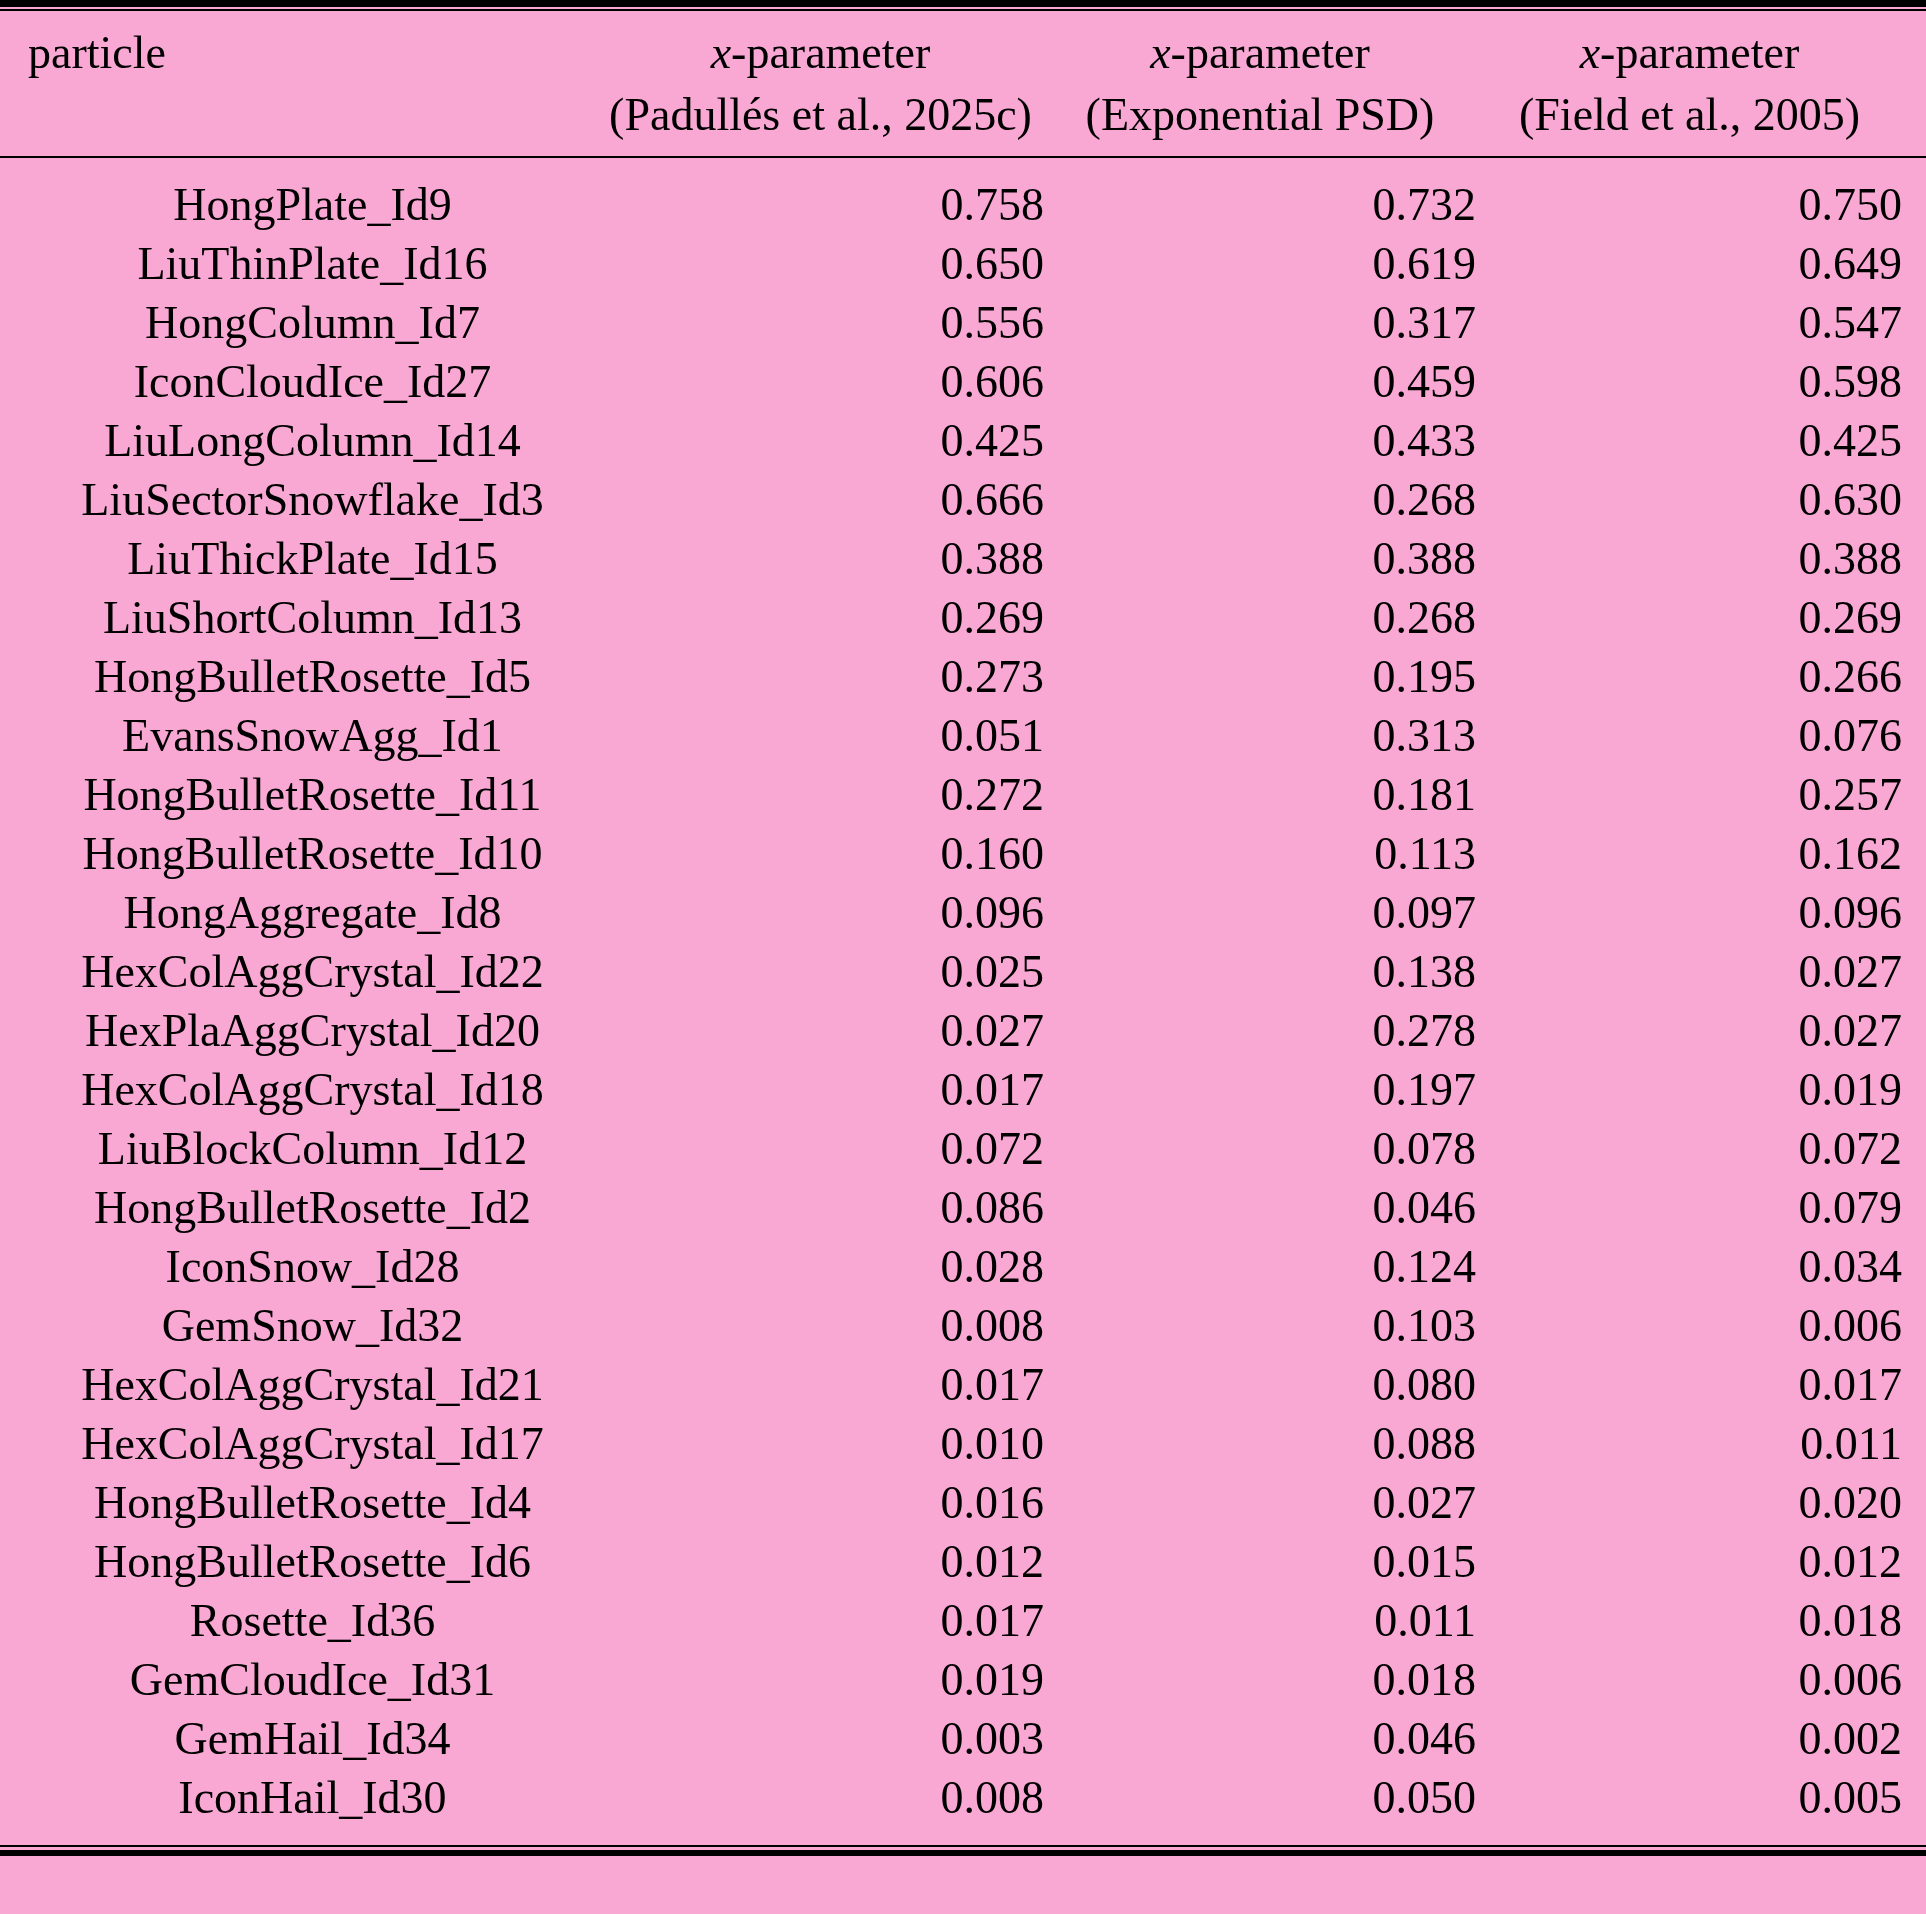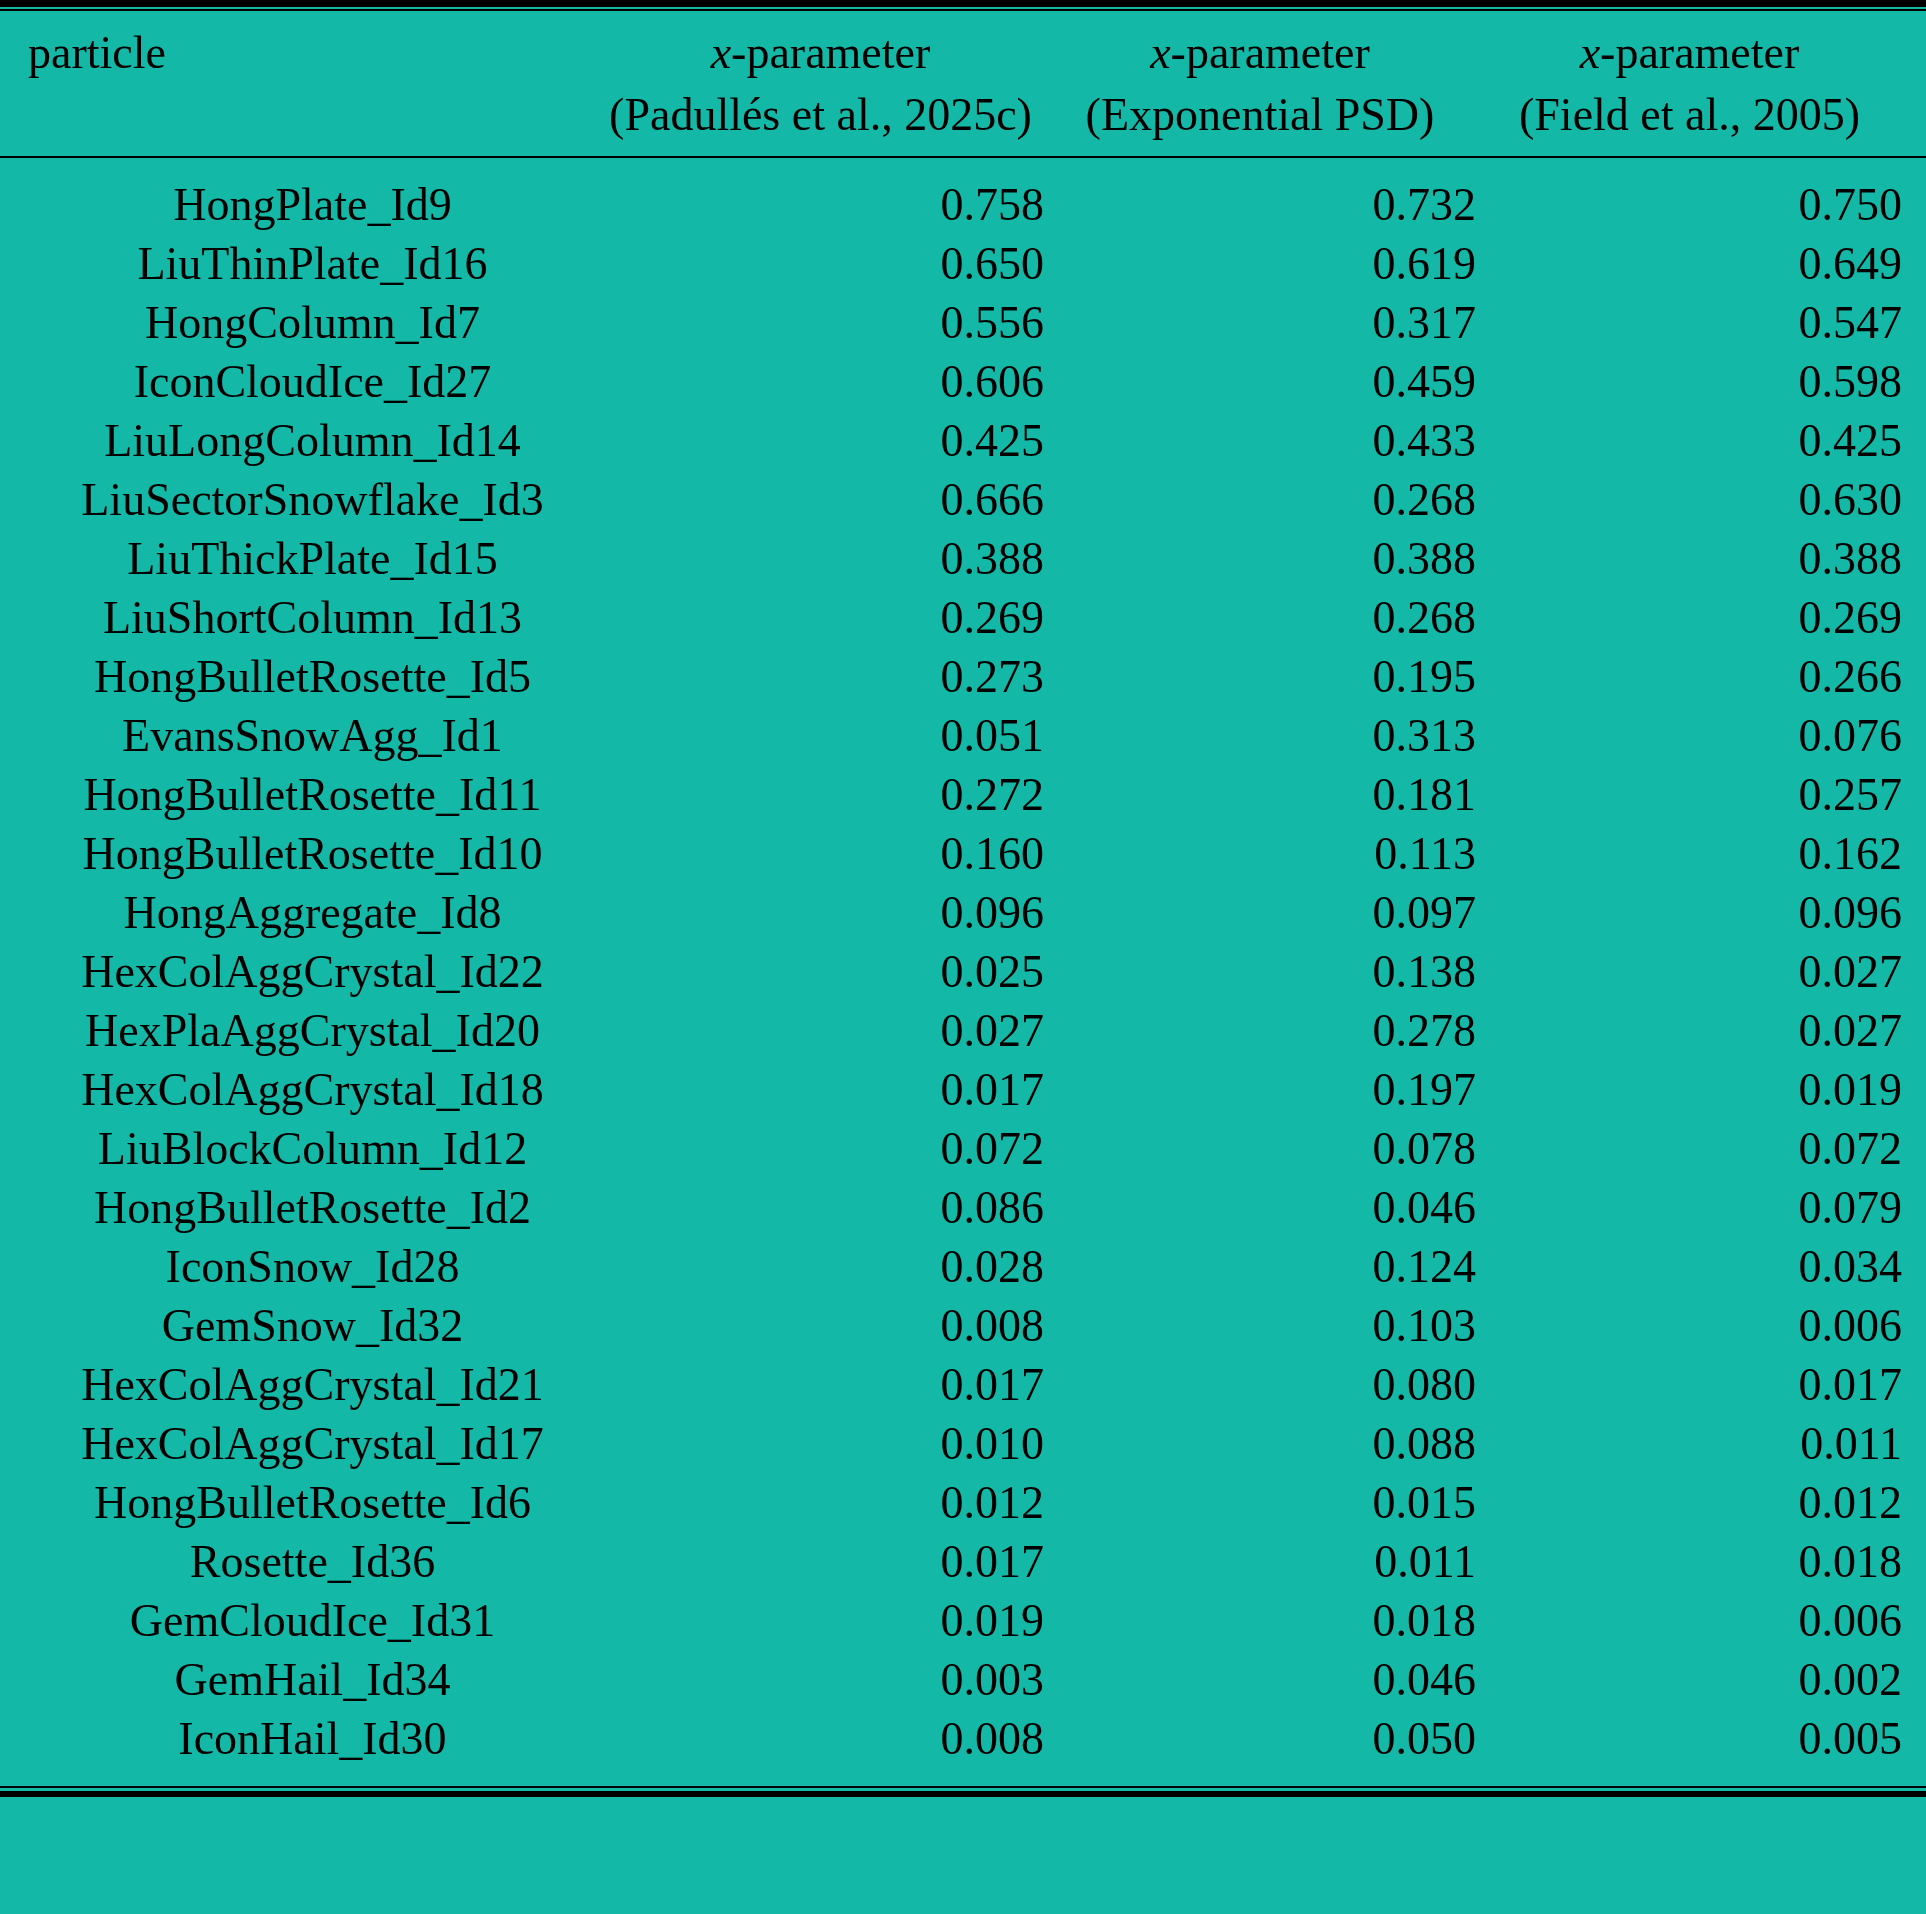--- a/index.html
+++ b/index.html
@@ -4,21 +4,21 @@
 <style>
   html, body {
     margin: 0;
     padding: 0;
     background: #ffffff;
   }
   .page {
     position: relative;
     width: 1927px;
     height: 1915px;
-    background: #14b8a6;
+    background: #f9a8d4;
     font-family: "Liberation Serif", "DejaVu Serif", serif;
     color: #000000;
     overflow: hidden;
   }
   .rule { width: 100%; background: #000000; }
   .rule-thick { height: 6.5px; }
   .rule-thin { height: 1.9px; }
   .rule-gap { height: 2.8px; background: transparent; }
 
   table {
@@ -224,20 +224,26 @@
           <td class="cell-value">0.080</td>
           <td class="cell-value last">0.017</td>
         </tr>
         <tr>
           <td class="cell-particle">HexColAggCrystal_Id17</td>
           <td class="cell-value">0.010</td>
           <td class="cell-value">0.088</td>
           <td class="cell-value last">0.011</td>
         </tr>
         <tr>
+          <td class="cell-particle">HongBulletRosette_Id4</td>
+          <td class="cell-value">0.016</td>
+          <td class="cell-value">0.027</td>
+          <td class="cell-value last">0.020</td>
+        </tr>
+        <tr>
           <td class="cell-particle">HongBulletRosette_Id6</td>
           <td class="cell-value">0.012</td>
           <td class="cell-value">0.015</td>
           <td class="cell-value last">0.012</td>
         </tr>
         <tr>
           <td class="cell-particle">Rosette_Id36</td>
           <td class="cell-value">0.017</td>
           <td class="cell-value">0.011</td>
           <td class="cell-value last">0.018</td>

